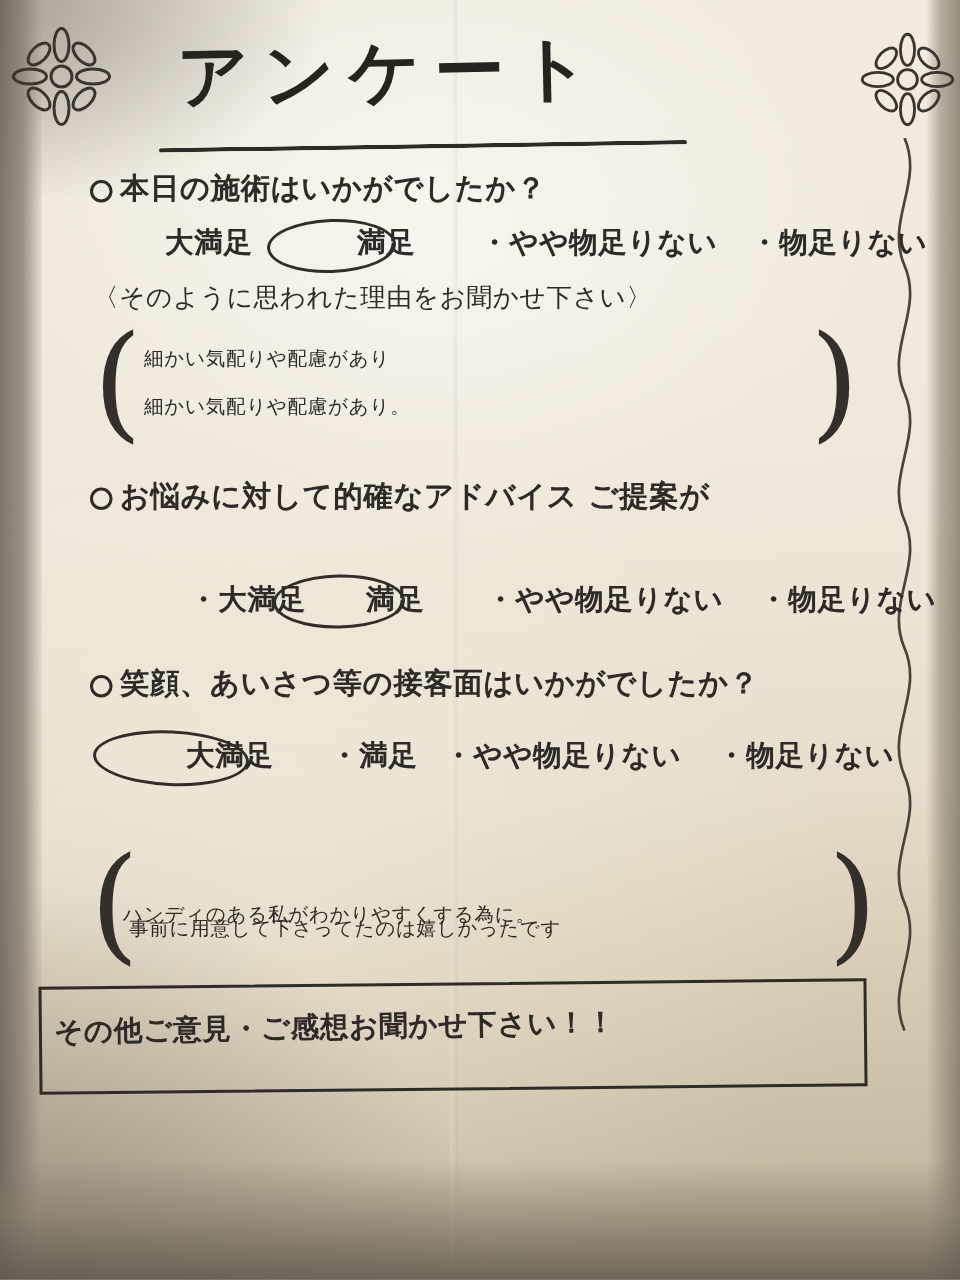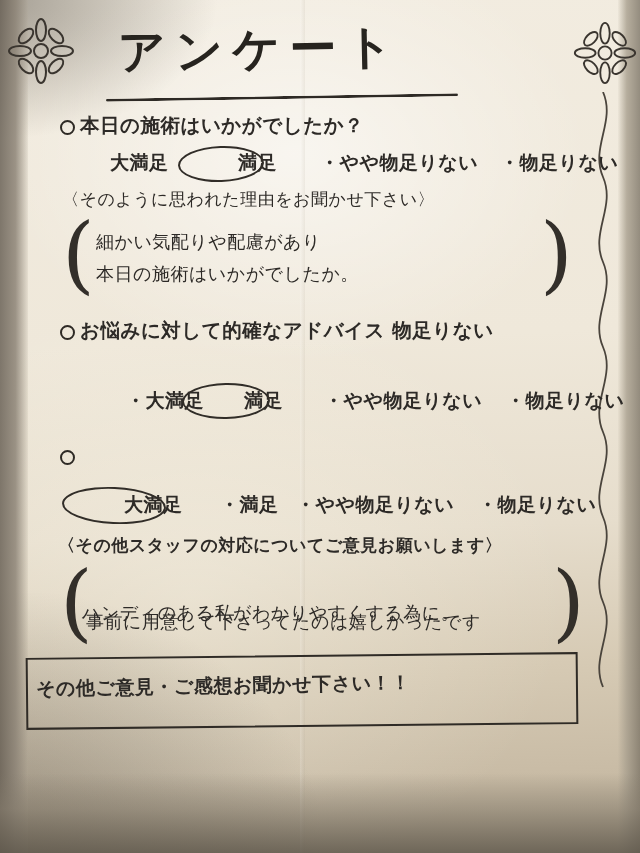--- a/index.html
+++ b/index.html
@@ -84,21 +84,21 @@
     left: 106px; top: 96px;
     width: 352px; height: 0;
     border-top: 3px solid #2e2a25;
     transform: rotate(-0.9deg);
     border-radius: 2px;
   }
 
   .q { font-size: 19.5px; font-weight: 700; letter-spacing: .5px; }
   .opts { font-size: 19px; font-weight: 700; letter-spacing: .5px; margin-left: 48px; }
   .sub { font-size: 17px; letter-spacing: .5px; }
-  .ans { font-size: 18px; letter-spacing: .5px; font-family: Liberation Serif, serif; }
+  .ans { font-size: 13px; letter-spacing: .5px; font-family: Liberation Serif, serif; }
 
   .bullet {
     position: absolute;
     width: 11px; height: 11px;
     border: 2.5px solid #2e2a25;
     border-radius: 50%;
   }
 
   
   .circle-sel {
@@ -201,40 +201,40 @@
   <div class="hw opts" style="left:190px; top:152px;">満足</div>
   <div class="circle-sel a" style="left:178px; top:146px; width:82px; height:32px;"></div>
   <div class="hw opts" style="left:272px; top:152px;">・やや物足りない</div>
   <div class="hw opts" style="left:452px; top:152px;">・物足りない</div>
 
   <div class="hw sub" style="left:62px; top:190px;text-align:center;">〈そのように思われた理由をお聞かせ下さい〉</div>
 
   <div class="paren" style="left:62px; top:212px;">(</div>
   <div class="paren" style="left:540px; top:212px;">)</div>
   <div class="hw ans" style="left:96px; top:232px;">細かい気配りや配慮があり</div>
-  <div class="hw ans" style="left:96px; top:264px;">本日の施術はいかがでしたか。</div>
+  <div class="hw ans" style="left:96px; top:264px;">細かい気配りや配慮があり。</div>
 
   <div class="bullet" style="left:60px; top:325px;"></div>
-  <div class="hw q" style="left:80px; top:320px;">お悩みに対して的確なアドバイス 物足りない</div>
+  <div class="hw q" style="left:80px; top:320px;">お悩みに対して的確なアドバイス ご提案が</div>
 
   <div class="hw opts" style="left:78px; top:390px;">・大満足</div>
   <div class="hw opts" style="left:196px; top:390px;">満足</div>
   <div class="circle-sel b" style="left:182px; top:383px; width:84px; height:32px;"></div>
   <div class="hw opts" style="left:276px; top:390px;">・やや物足りない</div>
   <div class="hw opts" style="left:458px; top:390px;">・物足りない</div>
 
   <div class="bullet" style="left:60px; top:450px;"></div>
+  <div class="hw q" style="left:80px; top:445px;">笑顔、あいさつ等の接客面はいかがでしたか？</div>
 
   <div class="hw opts" style="left:76px; top:494px;">大満足</div>
   <div class="circle-sel c" style="left:62px; top:487px; width:100px; height:33px;"></div>
   <div class="hw opts" style="left:172px; top:494px;">・満足</div>
   <div class="hw opts" style="left:248px; top:494px;">・やや物足りない</div>
   <div class="hw opts" style="left:430px; top:494px;">・物足りない</div>
 
-  <div class="hw sub" style="left:58px; top:536px; font-weight:700;">〈その他スタッフの対応についてご意見お願いします〉</div>
 
   <div class="paren" style="left:60px; top:560px;">(</div>
   <div class="paren" style="left:552px; top:560px;">)</div>
   <div class="hw ans" style="left:82px; top:603px;">ハンディのある私がわかりやすくする為に。</div>
   <div class="hw ans" style="left:86px; top:612px;">事前に用意して下さってたのは嬉しかったです</div>
 
   <div class="comment-box"></div>
   <div class="hw comment-box-label">その他ご意見・ご感想お聞かせ下さい！！</div>
 </div>
 

